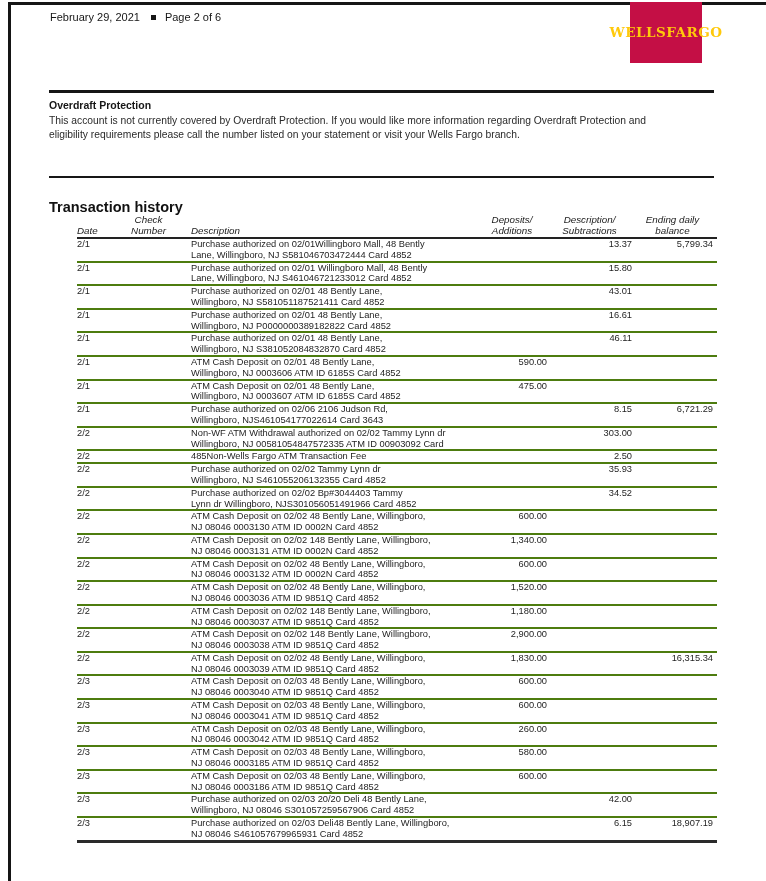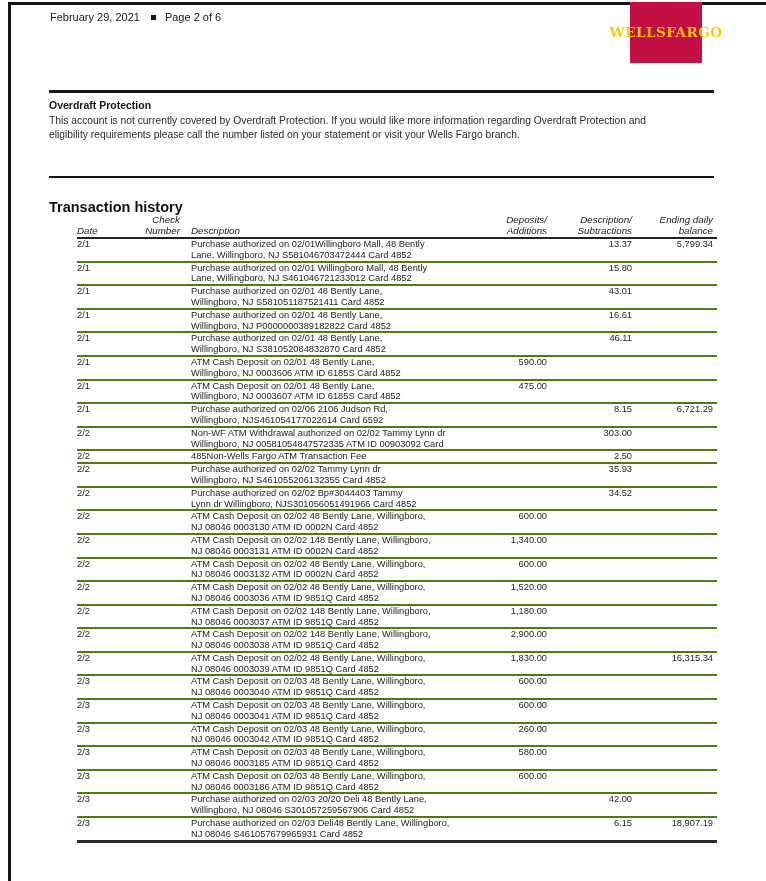--- a/index.html
+++ b/index.html
@@ -25,21 +25,21 @@
   .rule2{top:176px;height:2px;}
 
   .od-title{position:absolute;left:49px;top:99px;font-size:10.5px;font-weight:bold;color:#161616;}
   .od-body{position:absolute;left:49px;top:114px;width:632px;font-size:10.3px;line-height:13.5px;color:#2a2a2a;}
 
   .th-title{position:absolute;left:49px;top:183px;font-size:14.5px;font-weight:bold;color:#111;margin-top:16px;}
 
   .ttable{position:absolute;left:77px;top:214px;width:640px;font-size:9.3px;line-height:10.8px;color:#1e1e1e;}
   .thead,.trow{display:grid;grid-template-columns:40px 63px 297px 70px 85px 85px;}
   .thead{font-style:italic;font-size:9.8px;line-height:11px;border-bottom:2px solid #222;padding-bottom:1px;align-items:end;color:#222;}
-  .thead .h-check,.thead .h-dep,.thead .h-wd,.thead .h-bal{text-align:right;}
+  .thead .h-check,.thead .h-dep,.thead .h-wd,.thead .h-bal{text-align:center;}
   .thead .h-desc{padding-left:11px;}
   .thead .h-bal{padding-right:4px;}
   .trow{border-bottom:2px solid #4d7c0f;align-items:start;}
   .trow:last-child{border-bottom:3px solid #2a2a2a;}
   .c-desc{padding-left:11px;}
   .c-desc .dline{white-space:nowrap;}
   .c-dep,.c-wd{text-align:right;}
   .c-bal{text-align:right;padding-right:4px;}
 </style>
 </head>
@@ -166,21 +166,21 @@
           </div>
           <div class="c-dep">475.00</div>
           <div class="c-wd"></div>
           <div class="c-bal"></div>
         </div>
         <div class="trow">
           <div class="c-date">2/1</div>
           <div class="c-check"></div>
           <div class="c-desc">
             <div class="dline">Purchase authorized on 02/06 2106 Judson Rd,</div>
-            <div class="dline">Willingboro, NJS461054177022614 Card 6592</div>
+            <div class="dline">Willingboro, NJS461054177022614 Card 3643</div>
           </div>
           <div class="c-dep"></div>
           <div class="c-wd">8.15</div>
           <div class="c-bal">6,721.29</div>
         </div>
         <div class="trow">
           <div class="c-date">2/2</div>
           <div class="c-check"></div>
           <div class="c-desc">
             <div class="dline">Non-WF ATM Withdrawal authorized on 02/02 Tammy Lynn dr</div>

